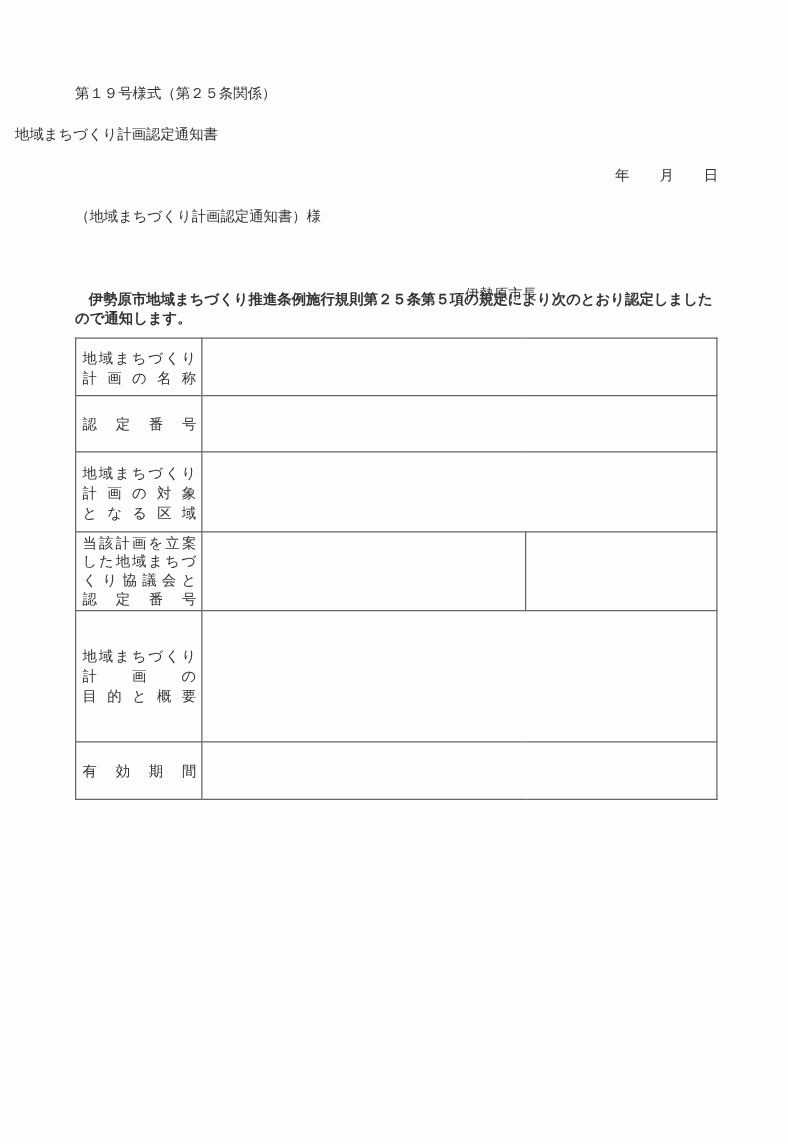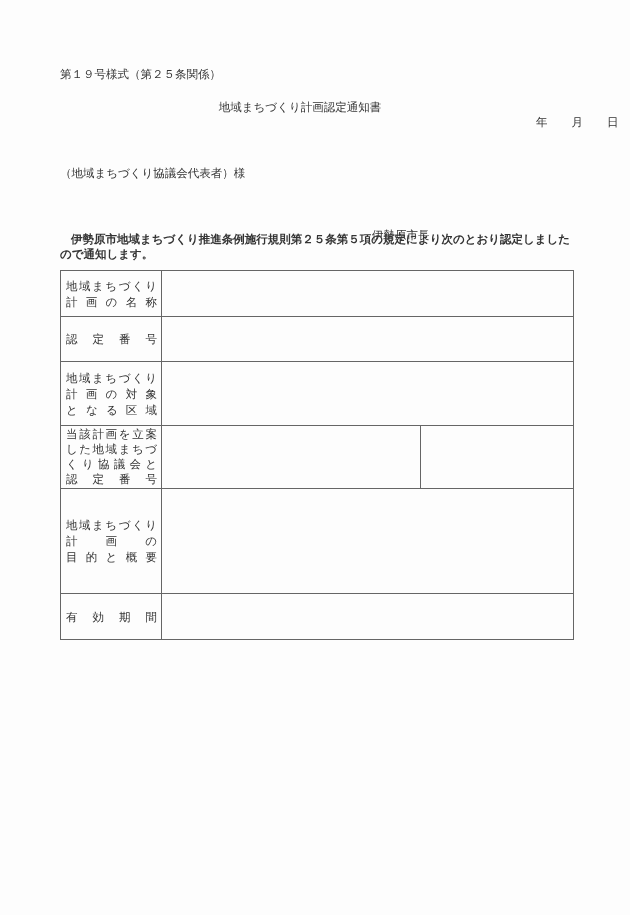--- a/index.html
+++ b/index.html
@@ -11,22 +11,22 @@
       width: 630px;
       height: 915px;
       position: relative;
       font-family: "DejaVu Serif", "Liberation Serif", serif;
       color: #333;
       font-size: 11.5px;
       overflow: hidden;
     }
     .abs { position: absolute; white-space: nowrap; }
     .form-number { left: 60px; top: 67px; font-family: Liberation Serif, serif; }
-    .doc-title { left: 0; width: 600px; top: 100px; text-align: center; }
-    .date-line { left: 492px; top: 115px; margin-left: 44px; }
+    .doc-title { left: 12px; width: 600px; top: 100px; }
+    .date-line { left: 492px; top: 133px; }
     .date-line span { display: inline-block; }
     .date-line .gap { width: 24px; }
     .addressee { left: 60px; top: 166px; }
     .sender { left: 372px; top: 201px; margin-top: 27px; }
     .body-text {
       left: 60px; top: 232px; width: 516px;
       white-space: normal; line-height: 15px;
       text-indent: 11px;
       font-weight: bold;
     }
@@ -66,21 +66,21 @@
 <body>
 
 <div class="abs form-number">第１９号様式（第２５条関係）</div>
 
 <div class="abs doc-title">地域まちづくり計画認定通知書</div>
 
 <div class="abs date-line">
   <span>年</span><span class="gap"></span><span>月</span><span class="gap"></span><span>日</span>
 </div>
 
-<div class="abs addressee">（地域まちづくり協議会代表者）様</div>
+<div class="abs addressee">（地域まちづくり計画認定通知書）様</div>
 
 <div class="abs sender">伊勢原市長</div>
 
 <div class="abs body-text">伊勢原市地域まちづくり推進条例施行規則第２５条第５項の規定により次のとおり認定しましたので通知します。</div>
 
 <table class="form-table">
   <colgroup>
     <col style="width:101px">
     <col style="width:259px">
     <col style="width:153px">

